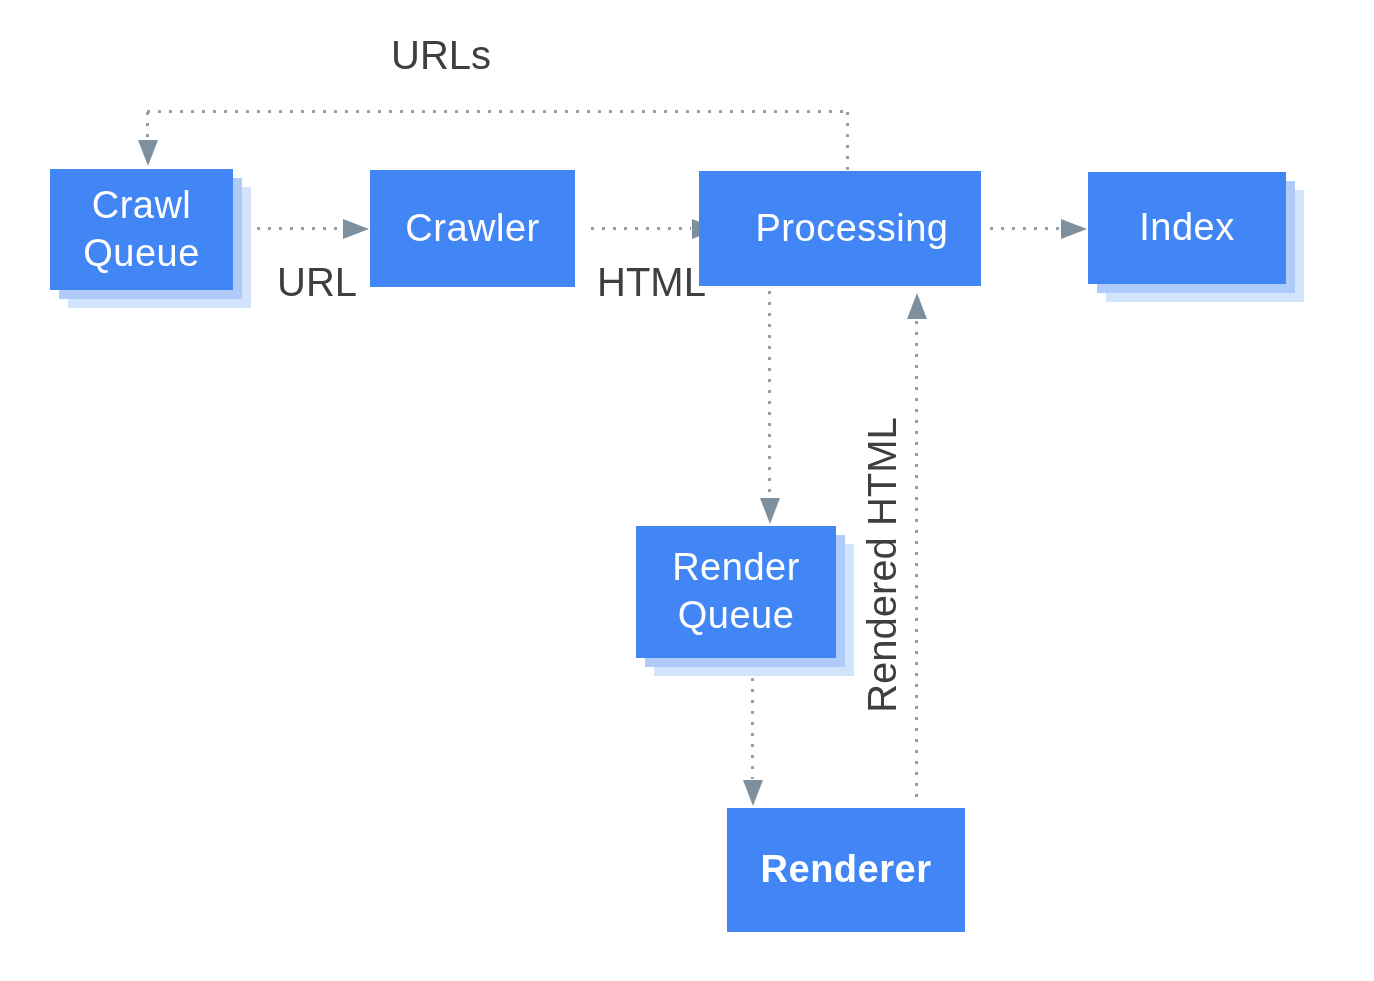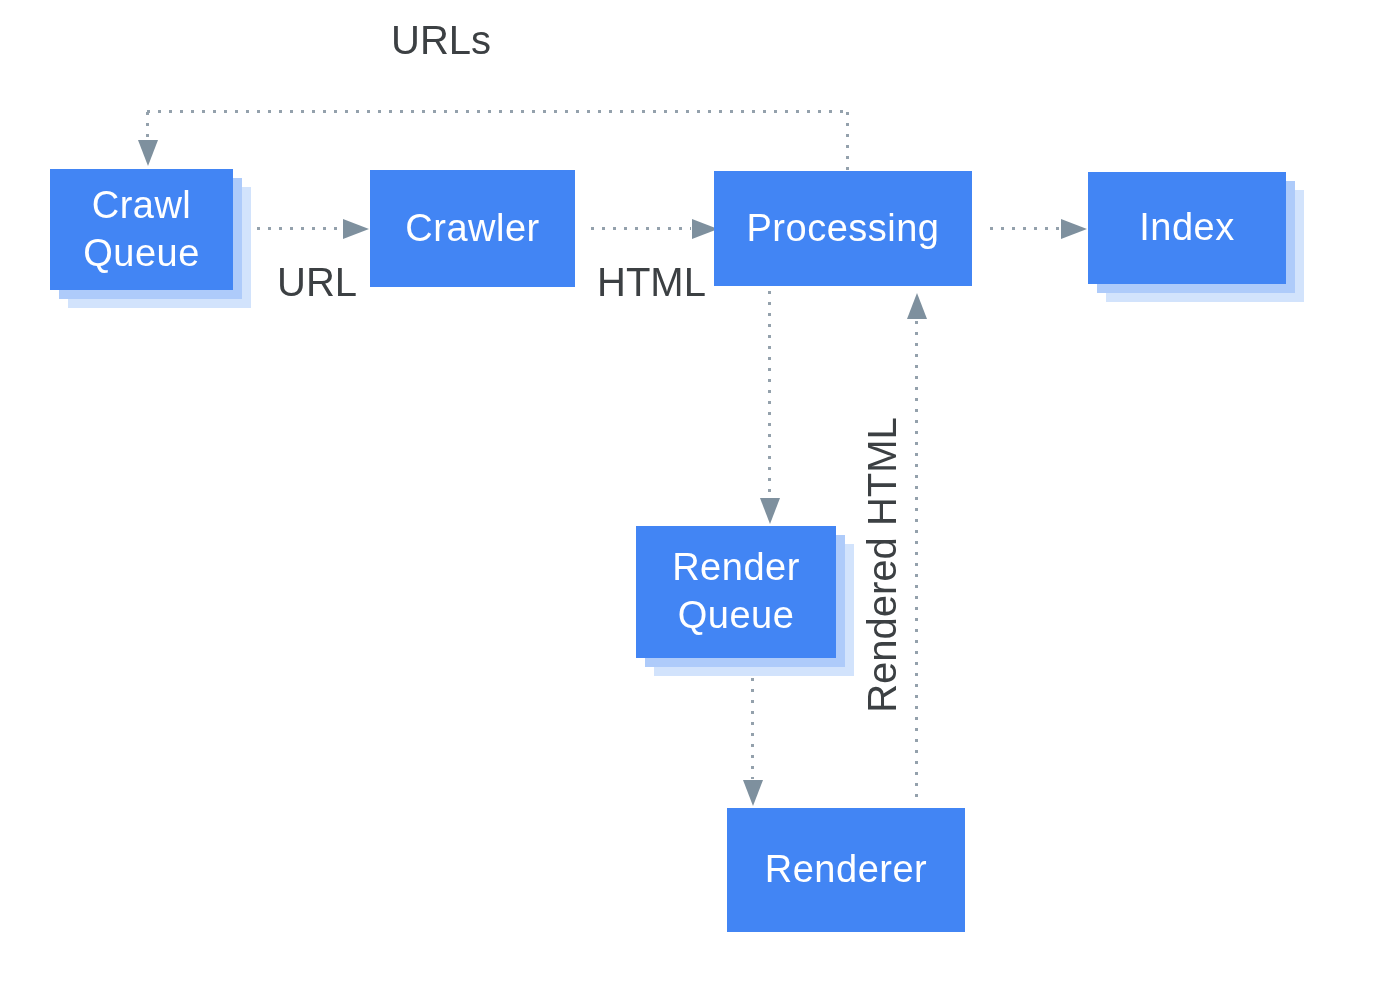--- a/index.html
+++ b/index.html
@@ -67,45 +67,45 @@
     line-height: 1.1;
     white-space: nowrap;
   }
   .vlbl {
     transform: translate(-50%, -50%) rotate(-90deg);
   }
 
   
   .n-crawl-queue  { left: 50px;   top: 169px; width: 183px; height: 121px; }
   .n-crawler      { left: 370px;  top: 170px; width: 205px; height: 117px; }
-  .n-processing   { left: 714px;  top: 171px; width: 258px; height: 115px; }
+  .n-processing   { left: 699px;  top: 171px; width: 258px; height: 115px; padding-left: 24px; }
   .n-index        { left: 1088px; top: 172px; width: 198px; height: 112px; }
   .n-render-queue { left: 636px;  top: 526px; width: 200px; height: 132px; padding: 0 16px; box-sizing: border-box; }
-  .n-renderer     { left: 727px;  top: 808px; width: 238px; height: 124px; }
+  .n-renderer     { left: 727px;  top: 808px; width: 238px; height: 124px; font-weight: bold; }
 
   
   .e-loop-top     { left: 147px;  top: 110px; width: 701px; }
   .e-loop-left    { left: 146px;  top: 112px; height: 28px; }
   .e-loop-right   { left: 846px;  top: 112px; height: 59px; }
   .a-loop-down    { left: 138px;  top: 140px; }
   .e-cq-crawler   { left: 246px;  top: 227px; width: 96px; }
   .a-cq-crawler   { left: 343px;  top: 219px; }
   .e-crawler-proc { left: 591px;  top: 227px; width: 100px; }
   .a-crawler-proc { left: 692px;  top: 219px; }
   .e-proc-index   { left: 990px;  top: 227px; width: 70px; }
   .a-proc-index   { left: 1061px; top: 219px; }
   .e-proc-rq      { left: 768px;  top: 291px; height: 206px; }
   .a-proc-rq      { left: 760px;  top: 498px; }
   .e-rq-renderer  { left: 751px;  top: 678px; height: 101px; }
   .a-rq-renderer  { left: 743px;  top: 780px; }
   .e-renderer-proc{ left: 915px;  top: 321px; height: 484px; }
   .a-renderer-proc{ left: 907px;  top: 293px; }
 
   
-  .l-urls          { left: 391px; top: 18px; }
+  .l-urls          { left: 391px; top: 33px; }
   .l-url           { left: 277px; top: 260px; }
   .l-html          { left: 597px; top: 260px; }
   .l-rendered-html { left: 882px; top: 565px; }
 </style>
 </head>
 <body>
 
 <div class="canvas">
 
   <div class="hline e-loop-top"></div>

